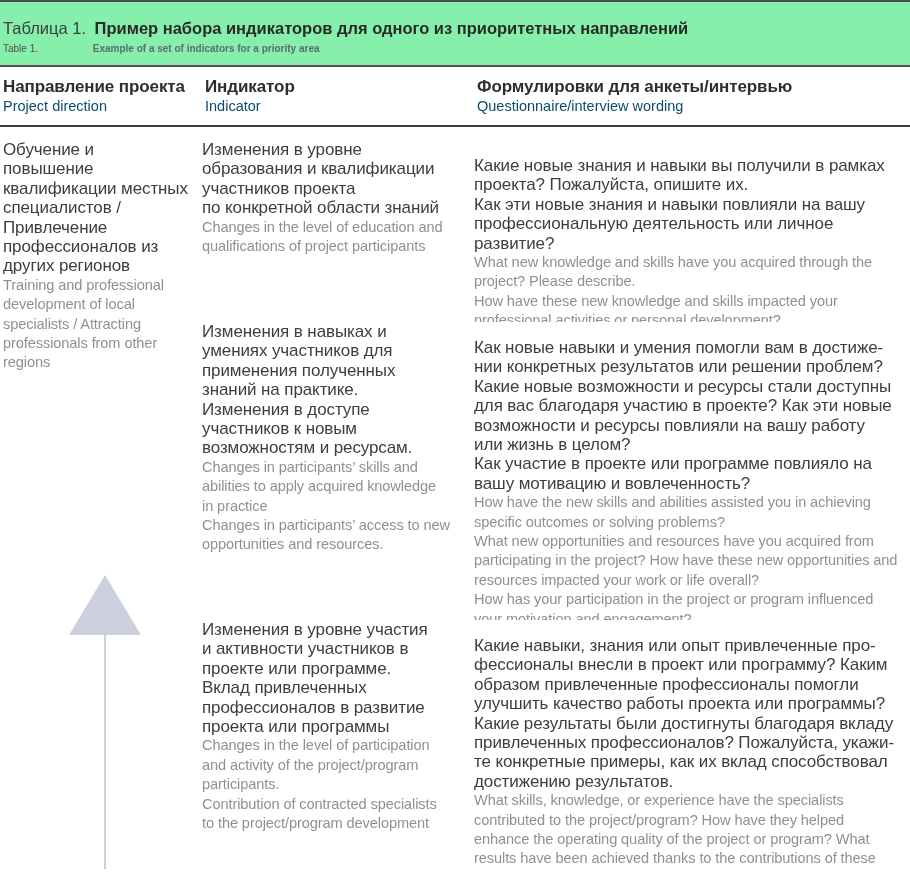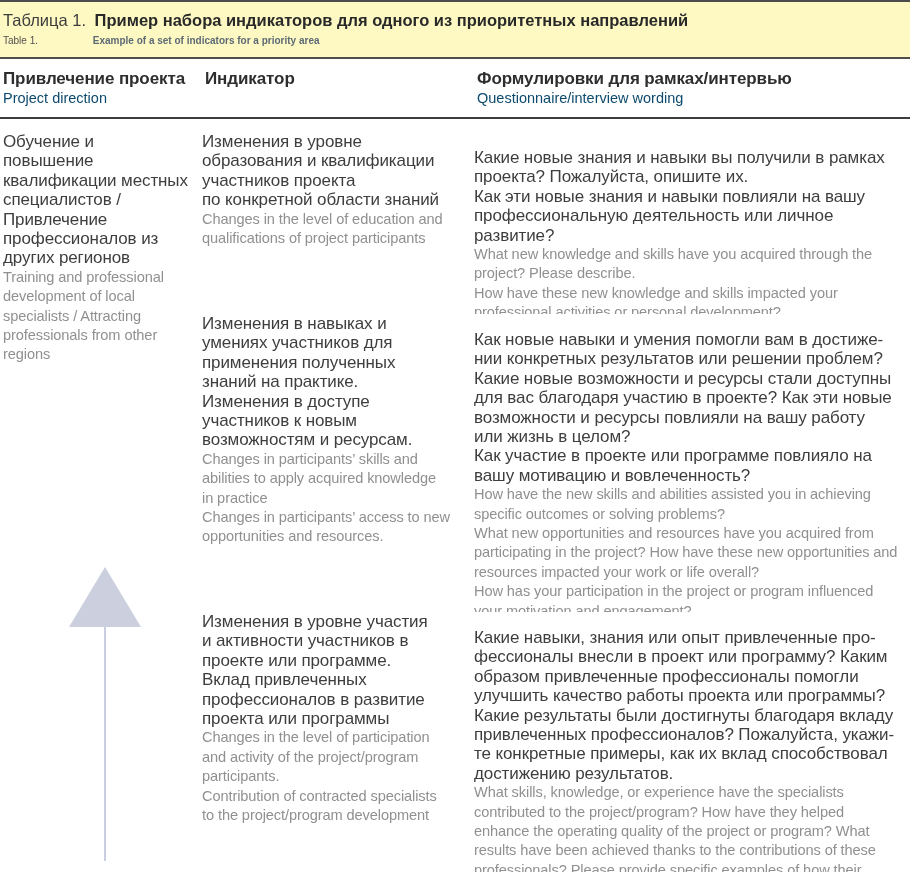--- a/index.html
+++ b/index.html
@@ -5,24 +5,24 @@
   * { box-sizing: border-box; margin: 0; padding: 0; }
   html, body { background: #ffffff; }
   body { font-family: "Liberation Sans", sans-serif; }
   .page {
     width: 910px; height: 872px;
     overflow: hidden; position: relative;
     background: #ffffff;
   }
   
   .title-bar {
-    background: #fef9c3;
+    background: #86efac;
     border-top: 2px solid #4c4c4c;
     border-bottom: 2px solid #4f4f4f;
-    padding: 7px 6px 6px 3px;
+    padding: 15px 6px 6px 3px;
   }
   .title-line1 { font-size: 16.5px; color: #3d3d3d; line-height: 22px; }
   .title-line1 .t-bold { font-weight: bold; color: #292929; }
   .title-line2 { font-size: 10px; color: #4f4f4f; line-height: 20px; }
   .t-label { display: inline-block; min-width: 87px; }
   .title-line2 .t-bold { font-weight: bold; color: #5c6a74; }
   
   .headers {
     display: grid;
     grid-template-columns: 202px 272px 1fr;
@@ -70,28 +70,29 @@
       <span class="t-bold">Пример набора индикаторов для одного из приоритетных направлений</span>
     </div>
     <div class="title-line2">
       <span class="t-label">Table 1.</span>
       <span class="t-bold">Example of a set of indicators for a priority area</span>
     </div>
   </div>
 
   <div class="headers">
     <div class="hcell">
-      <div class="hru">Привлечение проекта</div>
+      <div class="hru">Направление проекта</div>
       <div class="hen">Project direction</div>
     </div>
     <div class="hcell">
       <div class="hru">Индикатор</div>
+      <div class="hen">Indicator</div>
     </div>
     <div class="hcell">
-      <div class="hru">Формулировки для рамках/интервью</div>
+      <div class="hru">Формулировки для анкеты/интервью</div>
       <div class="hen">Questionnaire/interview wording</div>
     </div>
   </div>
 
   <div class="tbody">
 
     <div class="cell cell-direction">
       <div class="ru">Обучение и
 повышение
 квалификации местных

